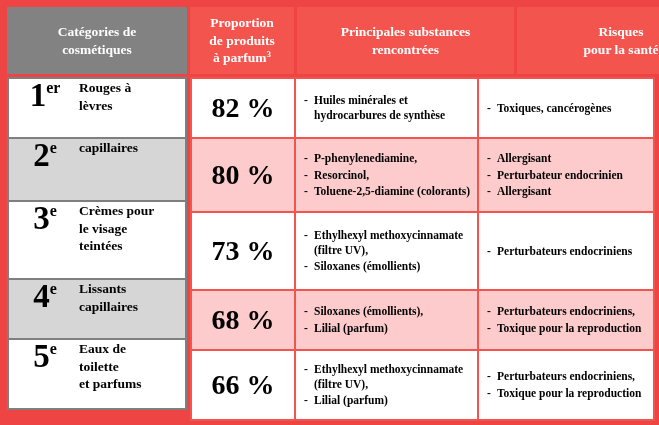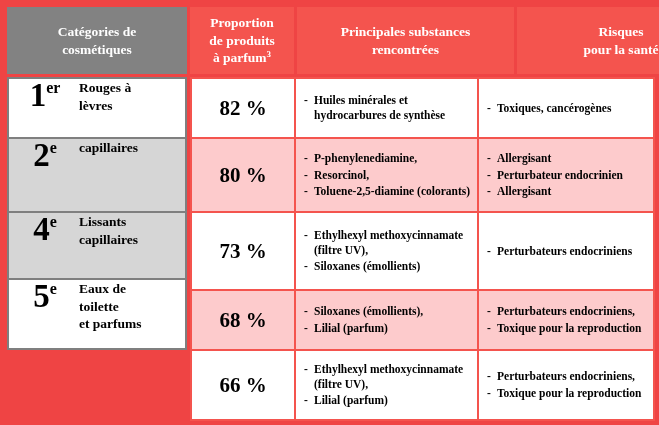--- a/index.html
+++ b/index.html
@@ -77,21 +77,21 @@
     grid-template-rows: 58px 72px 76px 58px 68px;
     gap: 2px;
     width: 465px;
   }
   .cell { background: #ffffff; }
   .cell.pink { background: #fdcbcc; }
   .pct-cell {
     display: flex;
     align-items: center;
     justify-content: center;
-    font-size: 21px;
+    font-size: 28px;
   }
   .list-cell {
     display: flex;
     flex-direction: column;
     justify-content: center;
     gap: 2px;
     padding: 4px 2px 4px 8px;
   }
   .li { display: flex; font-size: 11.5px; line-height: 1.28; }
   .dash { width: 10px; flex-shrink: 0; }
@@ -111,29 +111,37 @@
       <div class="left-body">
 
         <div class="cat-cell" style="height:58px">
           <div class="rank"><span class="rank-num">1</span><span class="rank-sup">er</span></div>
           <div class="cat-lines">
             <div>Rouges à</div>
             <div>lèvres</div>
           </div>
         </div>
 
-        <div class="cat-cell gray" style="height:72px">
+        <div class="cat-cell gray" style="height:61px">
           <div class="rank"><span class="rank-num">2</span><span class="rank-sup">e</span></div>
           <div class="cat-lines">
             <div>capillaires</div>
           </div>
         </div>
 
-
-        <div class="cat-cell gray" style="height:65px">
+        <div class="cat-cell" style="height:76px">
+          <div class="rank"><span class="rank-num">3</span><span class="rank-sup">e</span></div>
+          <div class="cat-lines">
+            <div>Crèmes pour</div>
+            <div>le visage</div>
+            <div>teintées</div>
+          </div>
+        </div>
+
+        <div class="cat-cell gray" style="height:58px">
           <div class="rank"><span class="rank-num">4</span><span class="rank-sup">e</span></div>
           <div class="cat-lines">
             <div>Lissants</div>
             <div>capillaires</div>
           </div>
         </div>
 
         <div class="cat-cell" style="height:68px">
           <div class="rank"><span class="rank-num">5</span><span class="rank-sup">e</span></div>
           <div class="cat-lines">

